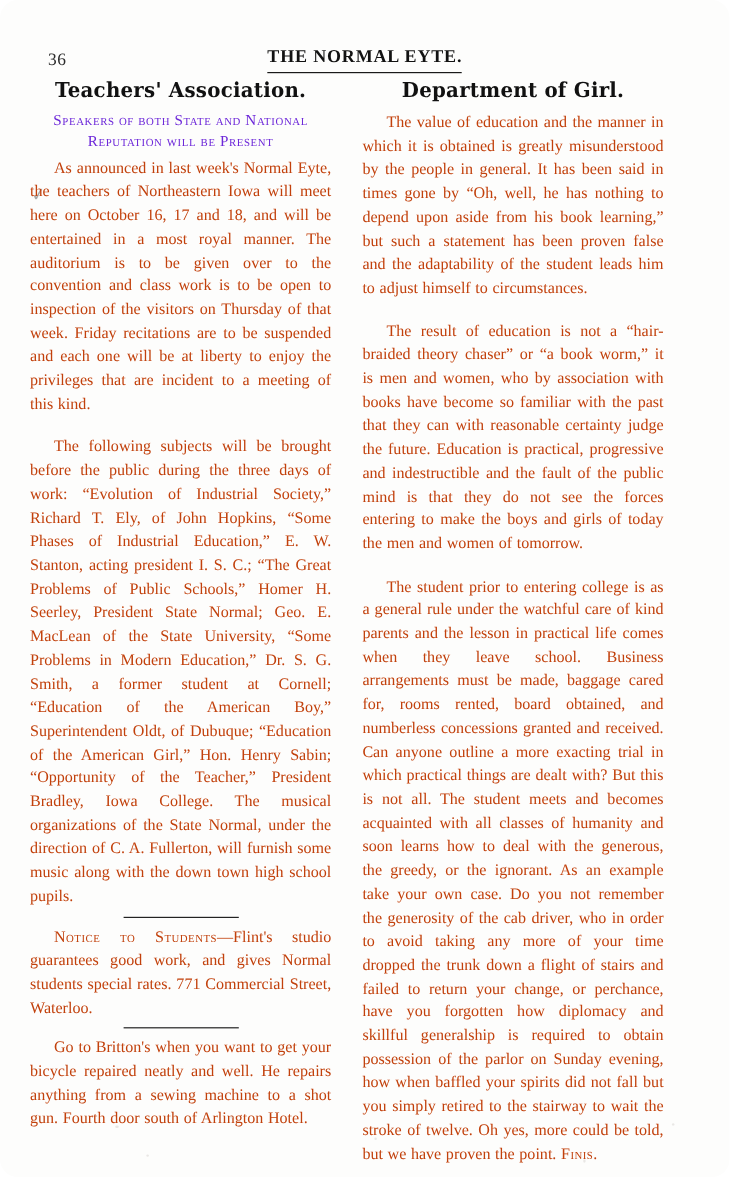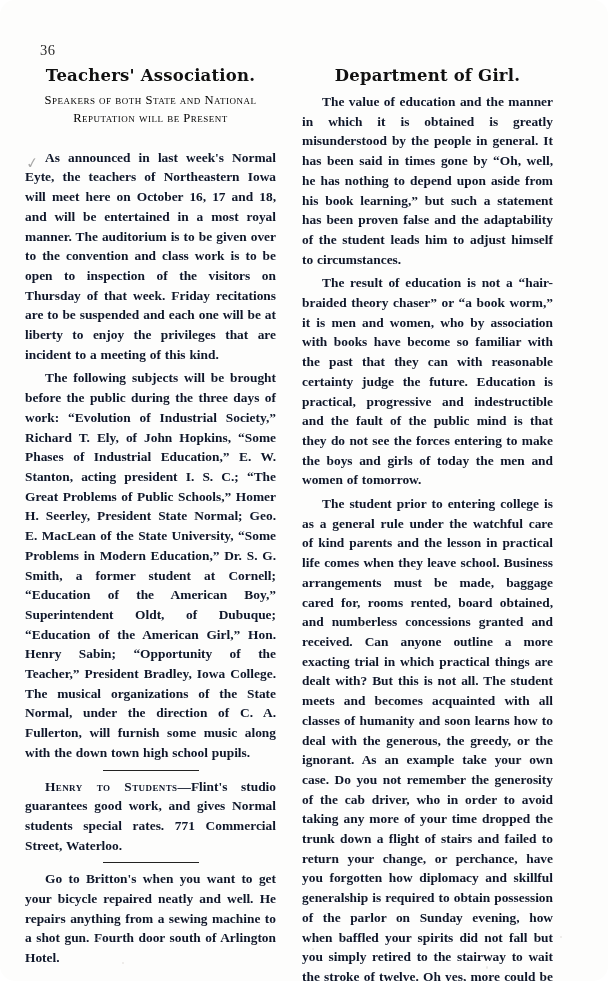--- a/index.html
+++ b/index.html
@@ -78,36 +78,35 @@
     font-variant: normal;
     transform: scaleY(1.04);
   }
 
   .subhead {
     text-align: center;
     font-size: 12.6px;
     font-variant: small-caps;
     letter-spacing: 0.5px;
     line-height: 1.42;
-    margin: 0 0 20px 0;
-    color: #000000;
+    margin: 0 0 2px 0;
+    color: #6d28d9;
   }
 
   p.body {
     margin: 0;
     text-indent: 20px;
     text-align: justify;
     font-size: 13.4px;
     line-height: 1.47;
-    color: #0f172a;
+    color: #c2410c;
     hyphens: none;
     word-spacing: 0.5px;
-    font-weight: bold;
   }
-  p.body + p.body { margin-top: 4px; }
+  p.body + p.body { margin-top: 16px; }
 
   .sc {
     font-variant: small-caps;
     letter-spacing: 0.4px;
   }
 
   .rule {
     width: 96px;
     height: 0;
     border-top: 1.4px solid #222;
@@ -136,35 +135,36 @@
     opacity: 0.55;
   }
 </style>
 </head>
 <body>
 
 <div class="page">
 
   <div class="running-head">
     <div class="folio">36</div>
+    <div class="head-title">THE NORMAL EYTE.</div>
   </div>
 
   <div class="margin-mark">✓</div>
 
   <div class="columns">
 
     <div class="col">
       <h2 class="col-heading">Teachers' Association.</h2>
       <div class="subhead">Speakers of both State and National Reputation will be Present</div>
       <p class="body">As announced in last week's Normal Eyte, the teachers of Northeastern Iowa will meet here on October 16, 17 and 18, and will be entertained in a most royal manner. The auditorium is to be given over to the convention and class work is to be open to inspection of the visitors on Thursday of that week. Friday recitations are to be suspended and each one will be at liberty to enjoy the privileges that are incident to a meeting of this kind.</p>
       <p class="body">The following subjects will be brought before the public during the three days of work: “Evolution of Industrial Society,” Richard T. Ely, of John Hopkins, “Some Phases of Industrial Education,” E. W. Stanton, acting president I. S. C.; “The Great Problems of Public Schools,” Homer H. Seerley, President State Normal; Geo. E. MacLean of the State University, “Some Problems in Modern Education,” Dr. S. G. Smith, a former student at Cornell; “Education of the American Boy,” Superintendent Oldt, of Dubuque; “Education of the American Girl,” Hon. Henry Sabin; “Opportunity of the Teacher,” President Bradley, Iowa College. The musical organizations of the State Normal, under the direction of C. A. Fullerton, will furnish some music along with the down town high school pupils.</p>
 
       <div class="rule"></div>
 
-      <p class="body"><span class="sc">Henry to Students</span><span>—Flint's studio guarantees good work, and gives Normal students special rates. 771 Commercial Street, Waterloo.</span></p>
+      <p class="body"><span class="sc">Notice to Students</span><span>—Flint's studio guarantees good work, and gives Normal students special rates. 771 Commercial Street, Waterloo.</span></p>
 
       <div class="rule"></div>
 
       <p class="body">Go to Britton's when you want to get your bicycle repaired neatly and well. He repairs anything from a sewing machine to a shot gun. Fourth door south of Arlington Hotel.</p>
     </div>
 
     <div class="col">
       <h2 class="col-heading">Department of Girl.</h2>
       <p class="body">The value of education and the manner in which it is obtained is greatly misunderstood by the people in general. It has been said in times gone by “Oh, well, he has nothing to depend upon aside from his book learning,” but such a statement has been proven false and the adaptability of the student leads him to adjust himself to circumstances.</p>
       <p class="body">The result of education is not a “hair-braided theory chaser” or “a book worm,” it is men and women, who by association with books have become so familiar with the past that they can with reasonable certainty judge the future. Education is practical, progressive and indestructible and the fault of the public mind is that they do not see the forces entering to make the boys and girls of today the men and women of tomorrow.</p>

